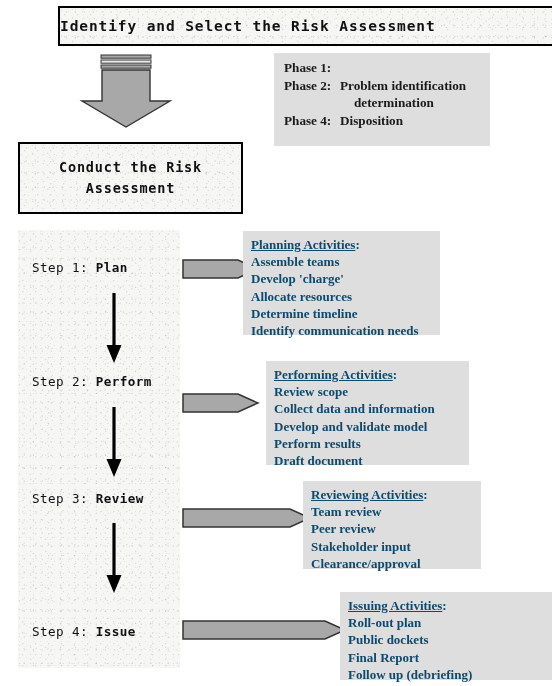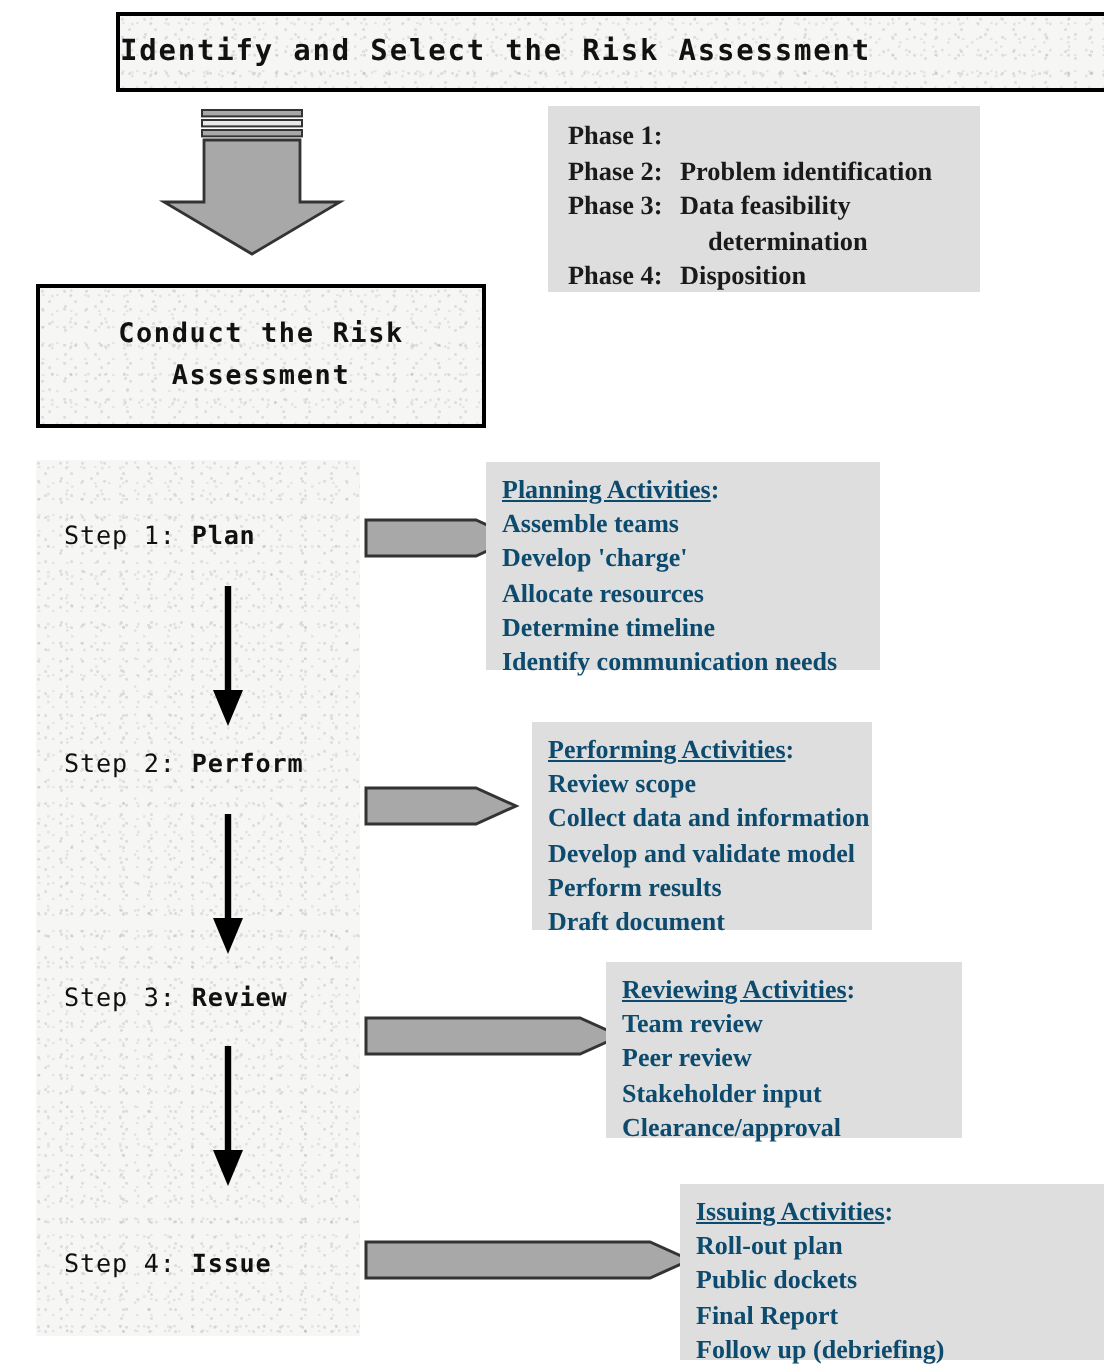--- a/index.html
+++ b/index.html
@@ -162,24 +162,20 @@
 </div>
 
 <div id="phase-box">
   <div class="phase-row">
     <span class="lbl">Phase 1:</span>
   </div>
   <div class="phase-row">
     <span class="lbl">Phase 2:</span>
     <span class="val">Problem identification</span>
   </div>
-  <div class="phase-row">
-    <span class="lbl">Phase 3:</span>
-    <span class="val">Data feasibility</span>
-  </div>
   <div class="phase-row cont">
     <span class="lbl"></span>
     <span class="val">determination</span>
   </div>
   <div class="phase-row">
     <span class="lbl">Phase 4:</span>
     <span class="val">Disposition</span>
   </div>
 </div>
 
@@ -261,21 +257,21 @@
 
 <div class="callout" style="left:243px; top:231px; width:197px; height:104px;">
   <div class="line head"><u>Planning Activities</u><span>:</span></div>
   <div class="line">Assemble teams</div>
   <div class="line">Develop 'charge'</div>
   <div class="line">Allocate resources</div>
   <div class="line">Determine timeline</div>
   <div class="line">Identify communication needs</div>
 </div>
 
-<div class="callout" style="left:266px; top:361px; width:170px; height:104px;">
+<div class="callout" style="left:266px; top:361px; width:203px; height:104px;">
   <div class="line head"><u>Performing Activities</u><span>:</span></div>
   <div class="line">Review scope</div>
   <div class="line">Collect data and information</div>
   <div class="line">Develop and validate model</div>
   <div class="line">Perform results</div>
   <div class="line">Draft document</div>
 </div>
 
 <div class="callout" style="left:303px; top:481px; width:178px; height:88px;">
   <div class="line head"><u>Reviewing Activities</u><span>:</span></div>

